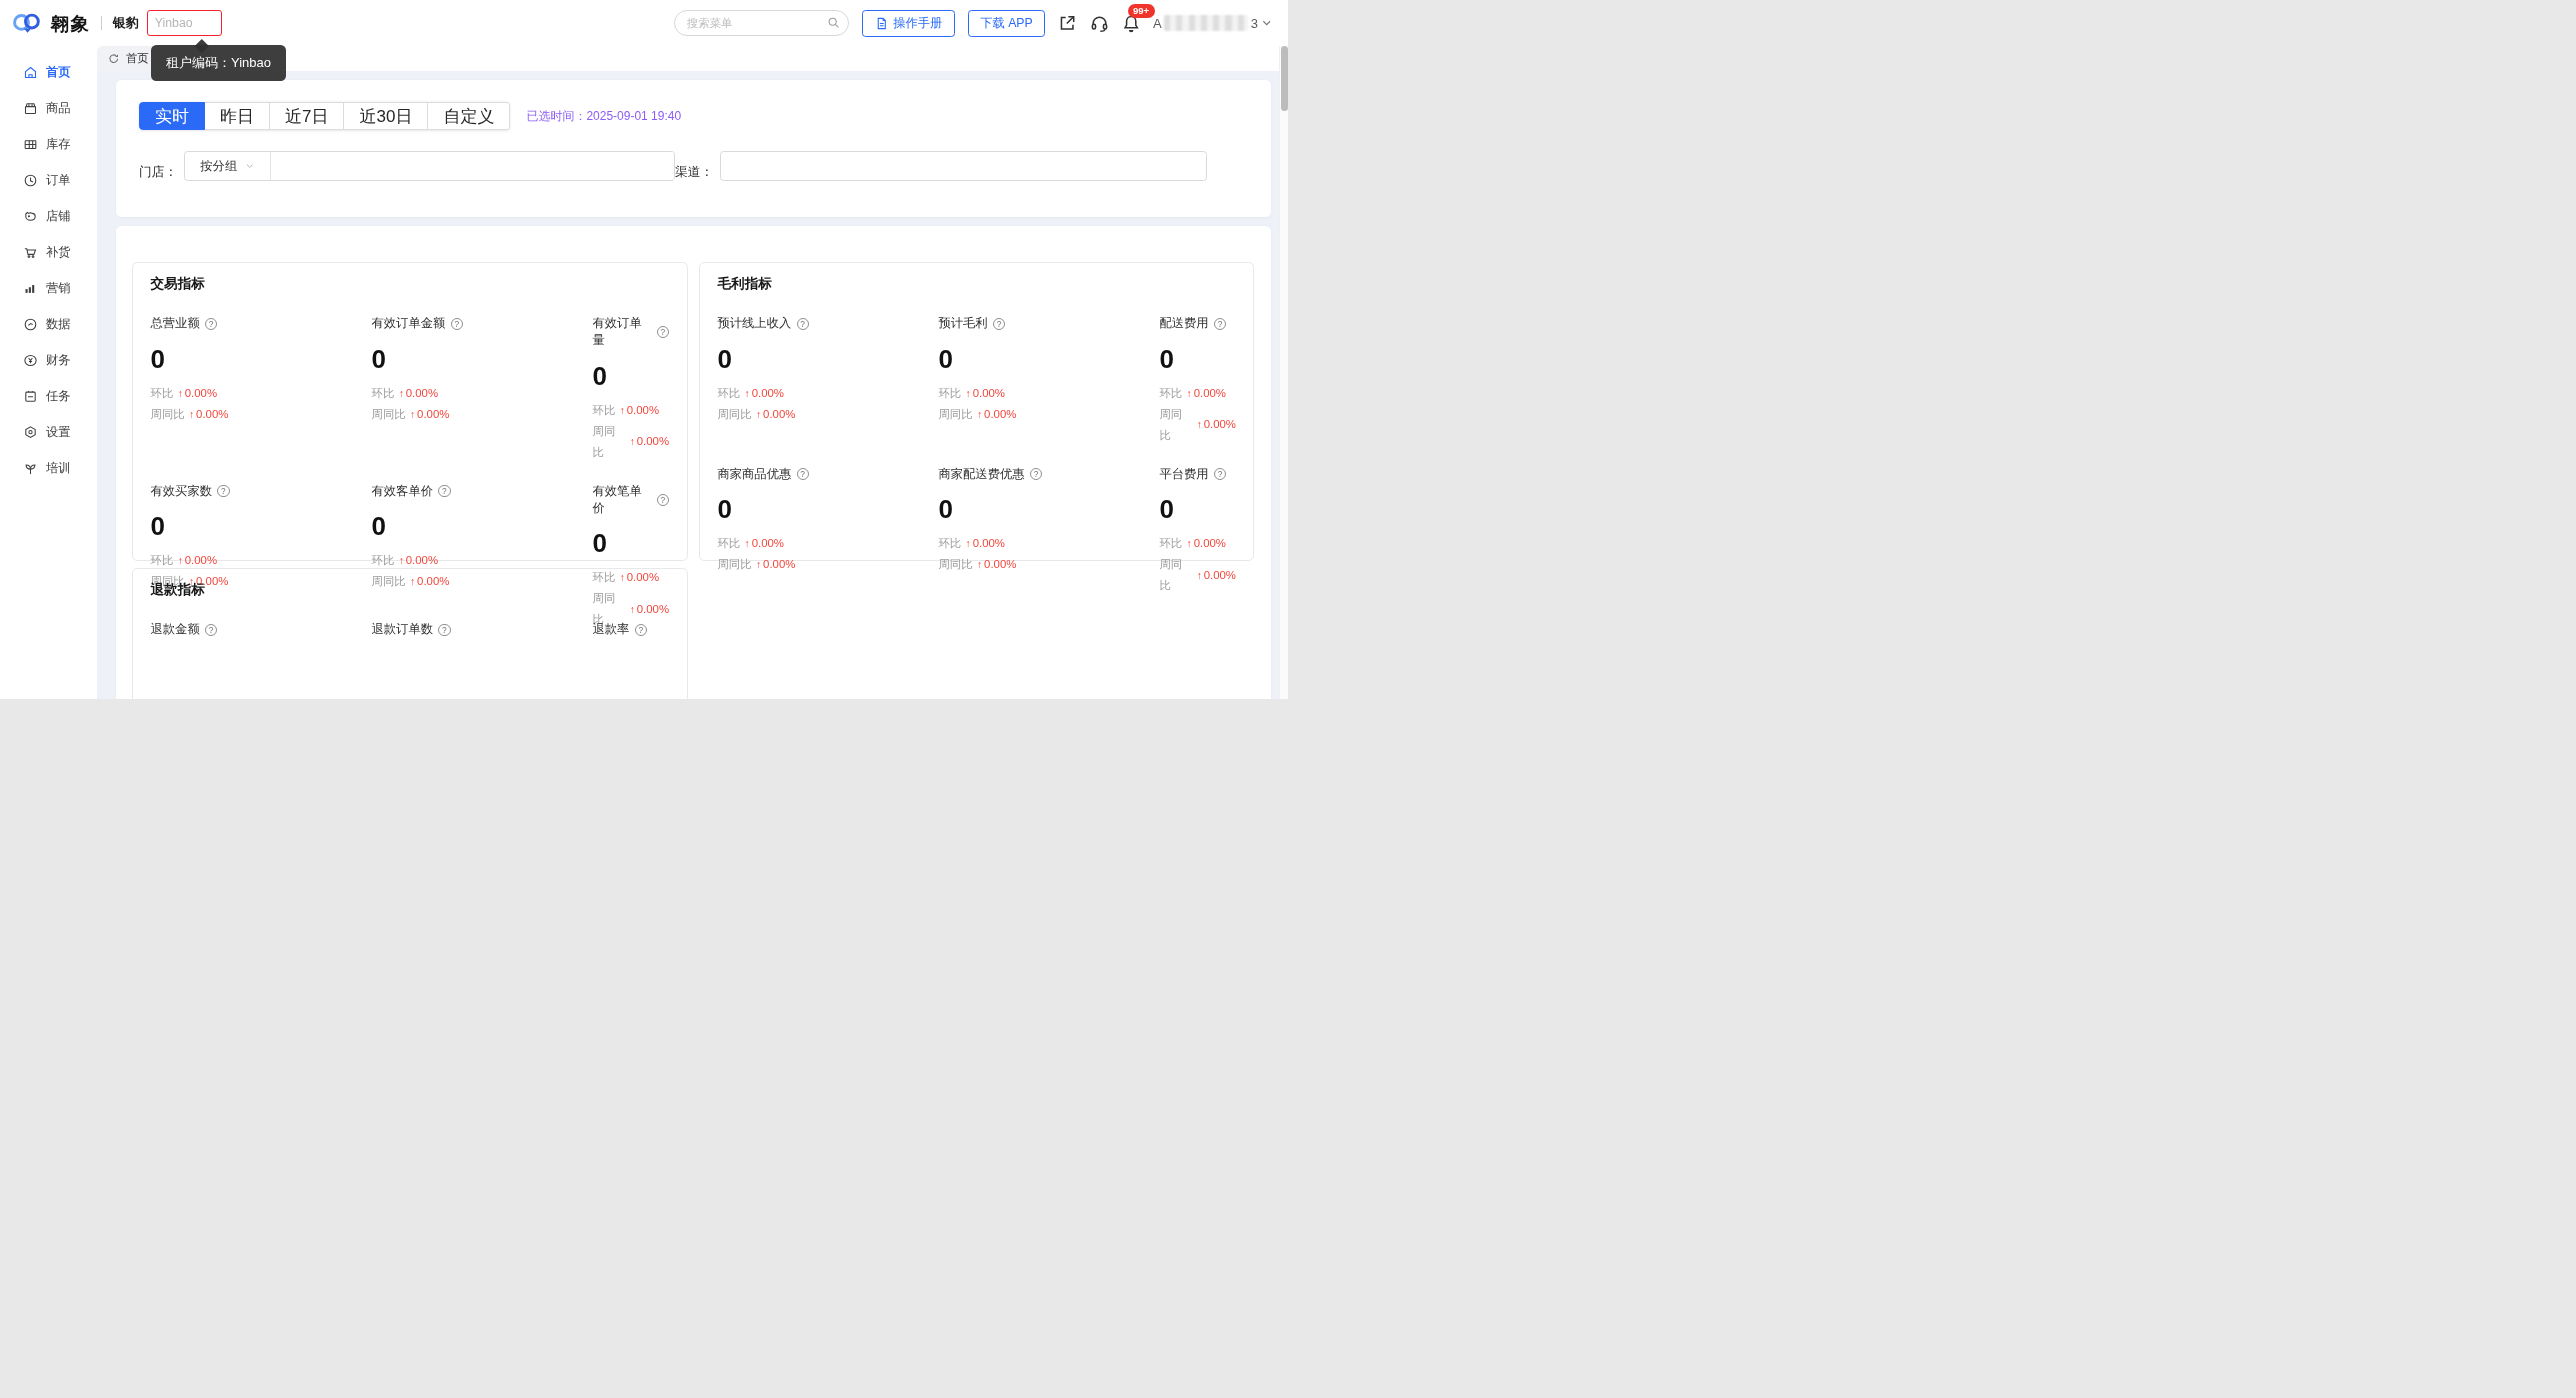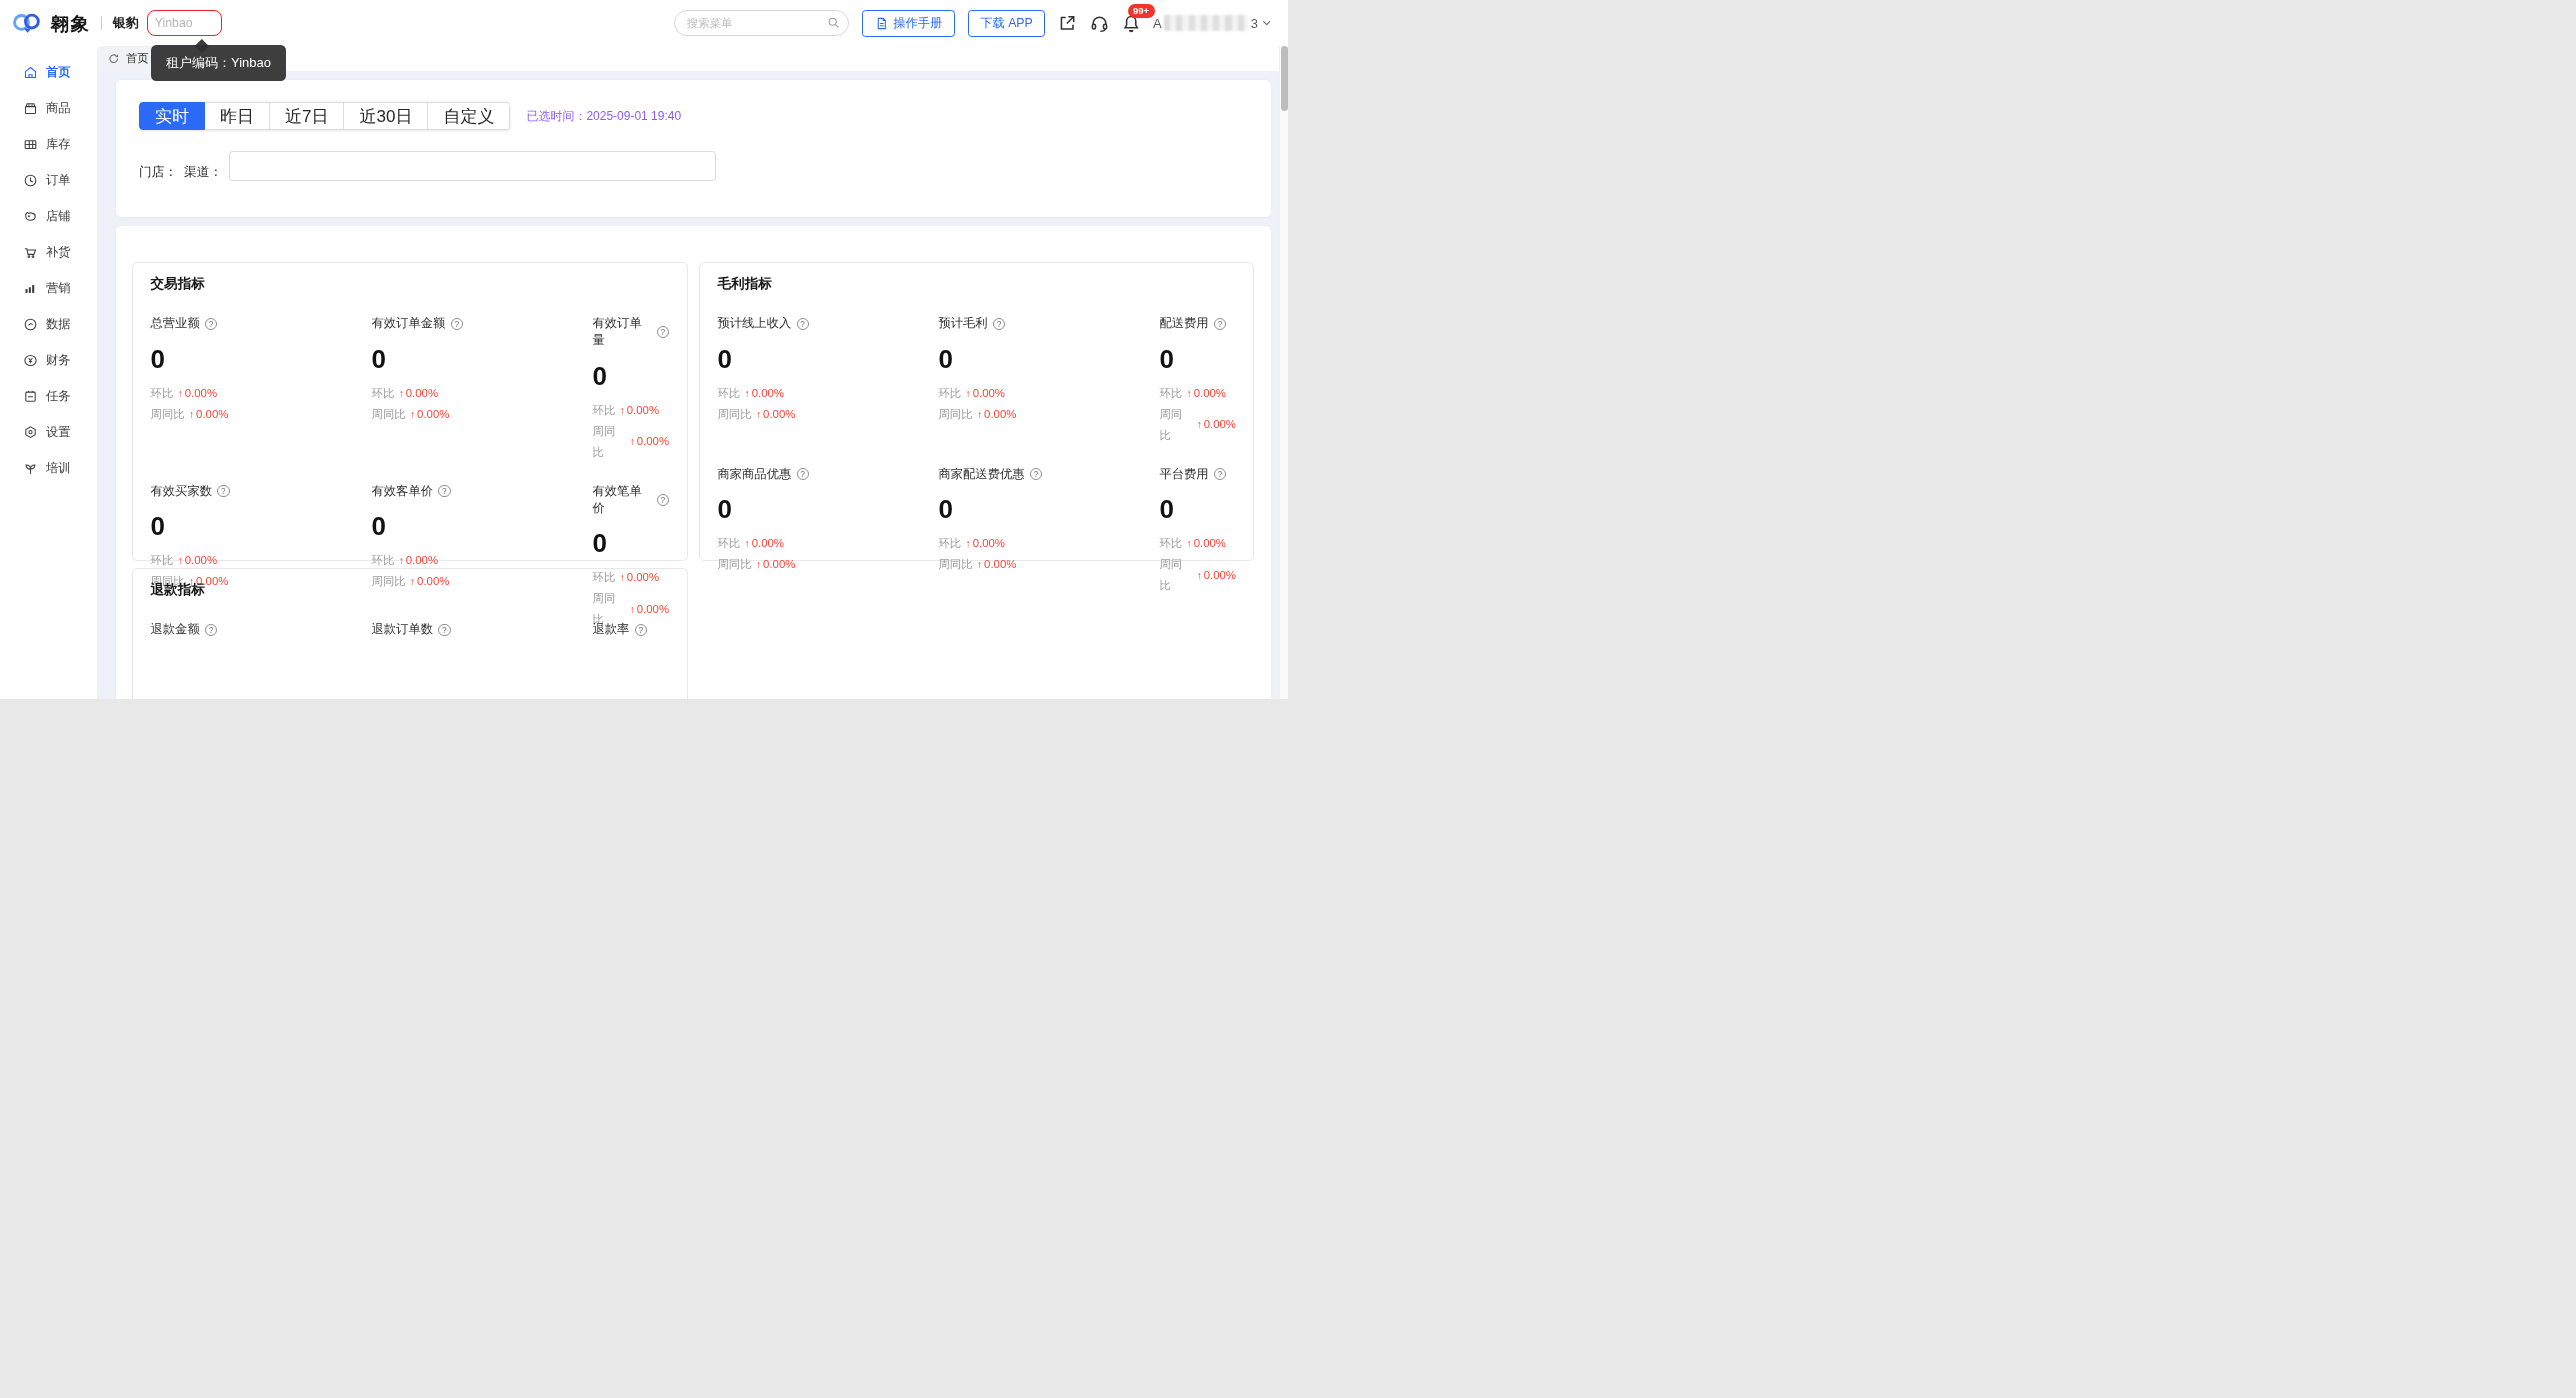--- a/index.html
+++ b/index.html
@@ -5,21 +5,21 @@
   * { margin:0; padding:0; box-sizing:border-box; }
   html,body { background:#e8e8e8; }
   body { font-family:"Liberation Sans","DejaVu Sans",sans-serif; }
   .app { position:relative; width:1288px; height:699px; background:#fff; overflow:hidden; }
 
   
   .topbar { height:46px; display:flex; align-items:center; padding:0 16px 0 12.3px; background:#fff; position:relative; z-index:5; }
   .brand { font-size:18.4px; font-weight:800; letter-spacing:1.8px; color:#141414; margin-left:6.1px; }
   .divider { height:14px; border-left:1.8px solid #cfcfcf; margin:0 10.5px; }
   .brand2 { font-size:13px; font-weight:700; color:#1f1f1f; }
-  .tenant { width:75px; height:25.4px; margin-left:8px; border:1.8px solid #f5222d; border-radius:8px; padding:0 7px; font-size:12.3px; color:#333; outline:none; }
+  .tenant { width:75px; height:25.4px; margin-left:8px; border:1.8px solid #f5222d; border-radius:3px; padding:0 7px; font-size:12.3px; color:#333; outline:none; }
   .tenant::placeholder { color:#b5b5b5; }
   .tb-right { margin-left:auto; display:flex; align-items:center; gap:13px; }
   .search { position:relative; width:175px; height:26px; }
   .search input { width:100%; height:100%; border:0.9px solid #d8d8d8; border-radius:14px; padding:0 28px 0 11.4px; font-size:11.4px; color:#333; outline:none; background:#fff; }
   .search input::placeholder { color:#bdbdbd; }
   .search svg { position:absolute; right:9.6px; top:6.1px; }
   .tb-btn { height:27px; display:flex; align-items:center; gap:5.3px; border:0.9px solid #2a6af7; color:#2a6af7; background:#fff; border-radius:3.5px; padding:0 11.4px; font-size:12.3px; cursor:pointer; }
   .tb-ic { display:flex; align-items:center; cursor:pointer; }
   .bell-wrap { position:relative; }
   .badge99 { position:absolute; top:-9.6px; left:6.1px; background:#f0342b; color:#fff; font-size:9.6px; font-weight:700; border-radius:8px; padding:1.3px 5.3px; }
@@ -277,20 +277,29 @@
               <button class="on">实时</button>
               <button>昨日</button>
               <button>近7日</button>
               <button>近30日</button>
               <button>自定义</button>
             </div>
             <span class="sel-time"><span>已选时间：</span><span>2025-09-01 19:40</span></span>
           </div>
           <div class="filt-row">
             <span class="f-label">门店：</span>
+            <div class="combo">
+              <div class="combo-left">
+                <span>按分组</span>
+                <svg width="9.6" height="9.6" viewBox="0 0 24 24" fill="none" stroke="#b0b0b0" stroke-width="2.4">
+                    <path d="M5 9 l7 7 7-7"></path>
+                  </svg>
+              </div>
+              <input style="">
+            </div>
             <span class="f-label ch-label">渠道：</span>
             <input class="channel" style="">
           </div>
         </section>
 
         <section class="panel core-panel">
 
           <div class="cards-row">
 
             <div class="card">

